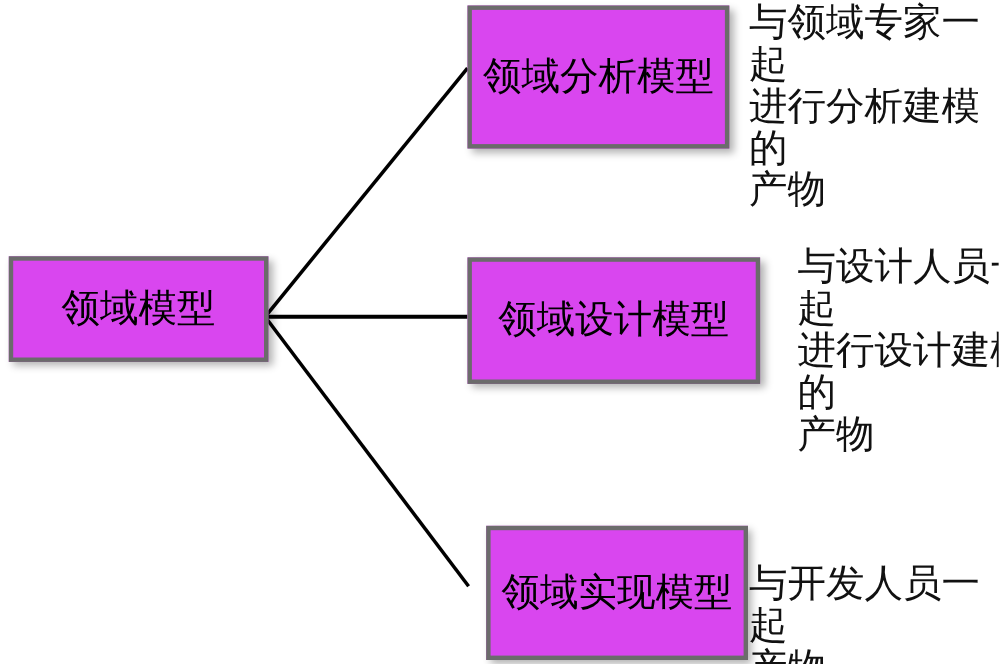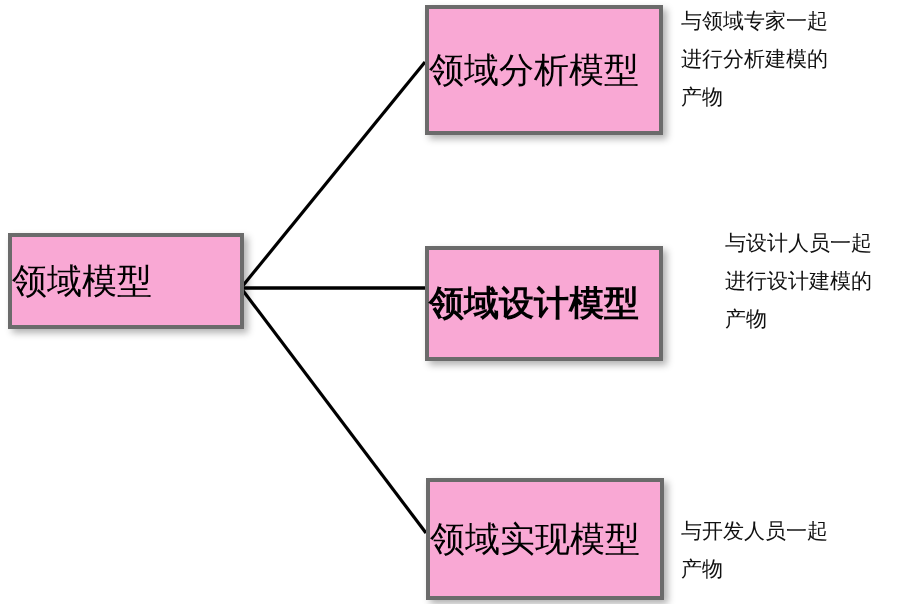--- a/index.html
+++ b/index.html
@@ -21,25 +21,26 @@
     position: absolute;
     left: 0;
     top: 0;
     width: 908px;
     height: 604px;
     pointer-events: none;
   }
   .node {
     position: absolute;
     box-sizing: border-box;
-    background: #f9a8d4;
+    background: #d946ef;
     border: 4px solid #6b6b6b;
     box-shadow: 4px 4px 7px rgba(0,0,0,0.30);
     display: flex;
     align-items: center;
+    justify-content: center;
     z-index: 3;
   }
   .node-label {
     font-size: 35px;
     line-height: 1;
     color: #000000;
     white-space: nowrap;
     letter-spacing: 0px;
   }
   .node-root {
@@ -49,34 +50,33 @@
     height: 96px;
   }
   .node-analysis {
     left: 425px;
     top: 5px;
     width: 238px;
     height: 130px;
   }
   .node-design {
     left: 425px;
-    top: 246px;
-    width: 238px;
+    top: 234px;
+    width: 266px;
     height: 115px;
-    font-weight: bold;
   }
   .node-impl {
-    left: 426px;
+    left: 442px;
     top: 478px;
     width: 238px;
     height: 122px;
   }
   .annotation {
     position: absolute;
-    font-size: 21px;
+    font-size: 35px;
     line-height: 38px;
     color: #111111;
     width: 215px;
     z-index: 2;
   }
   .ann-analysis { left: 681px; top: 2px; }
   .ann-design   { left: 681px; top: 224px; margin-left: 44px; }
   .ann-impl     { left: 681px; top: 468px; margin-top: 44px; }
 </style>
 </head>

